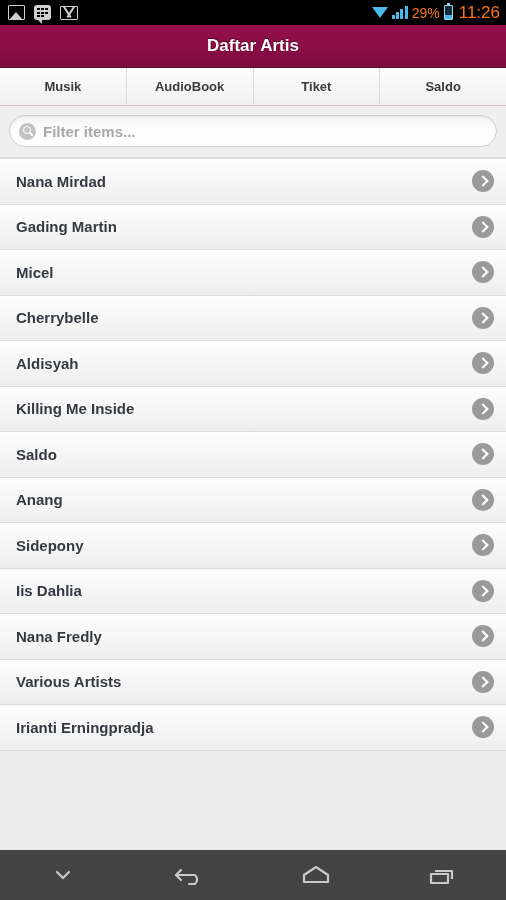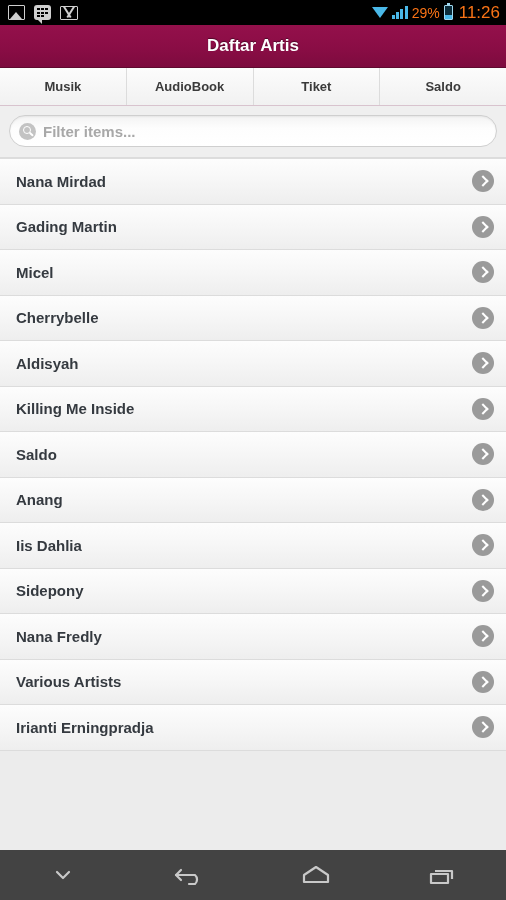--- a/index.html
+++ b/index.html
@@ -388,25 +388,25 @@
         </div>
         <div class="row">
           <span class="row-label">Saldo</span>
           <span class="chevron"></span>
         </div>
         <div class="row">
           <span class="row-label">Anang</span>
           <span class="chevron"></span>
         </div>
         <div class="row">
+          <span class="row-label">Sidepony</span>
+          <span class="chevron"></span>
+        </div>
+        <div class="row">
           <span class="row-label">Iis Dahlia</span>
-          <span class="chevron"></span>
-        </div>
-        <div class="row">
-          <span class="row-label">Sidepony</span>
           <span class="chevron"></span>
         </div>
         <div class="row">
           <span class="row-label">Nana Fredly</span>
           <span class="chevron"></span>
         </div>
         <div class="row">
           <span class="row-label">Various Artists</span>
           <span class="chevron"></span>
         </div>

